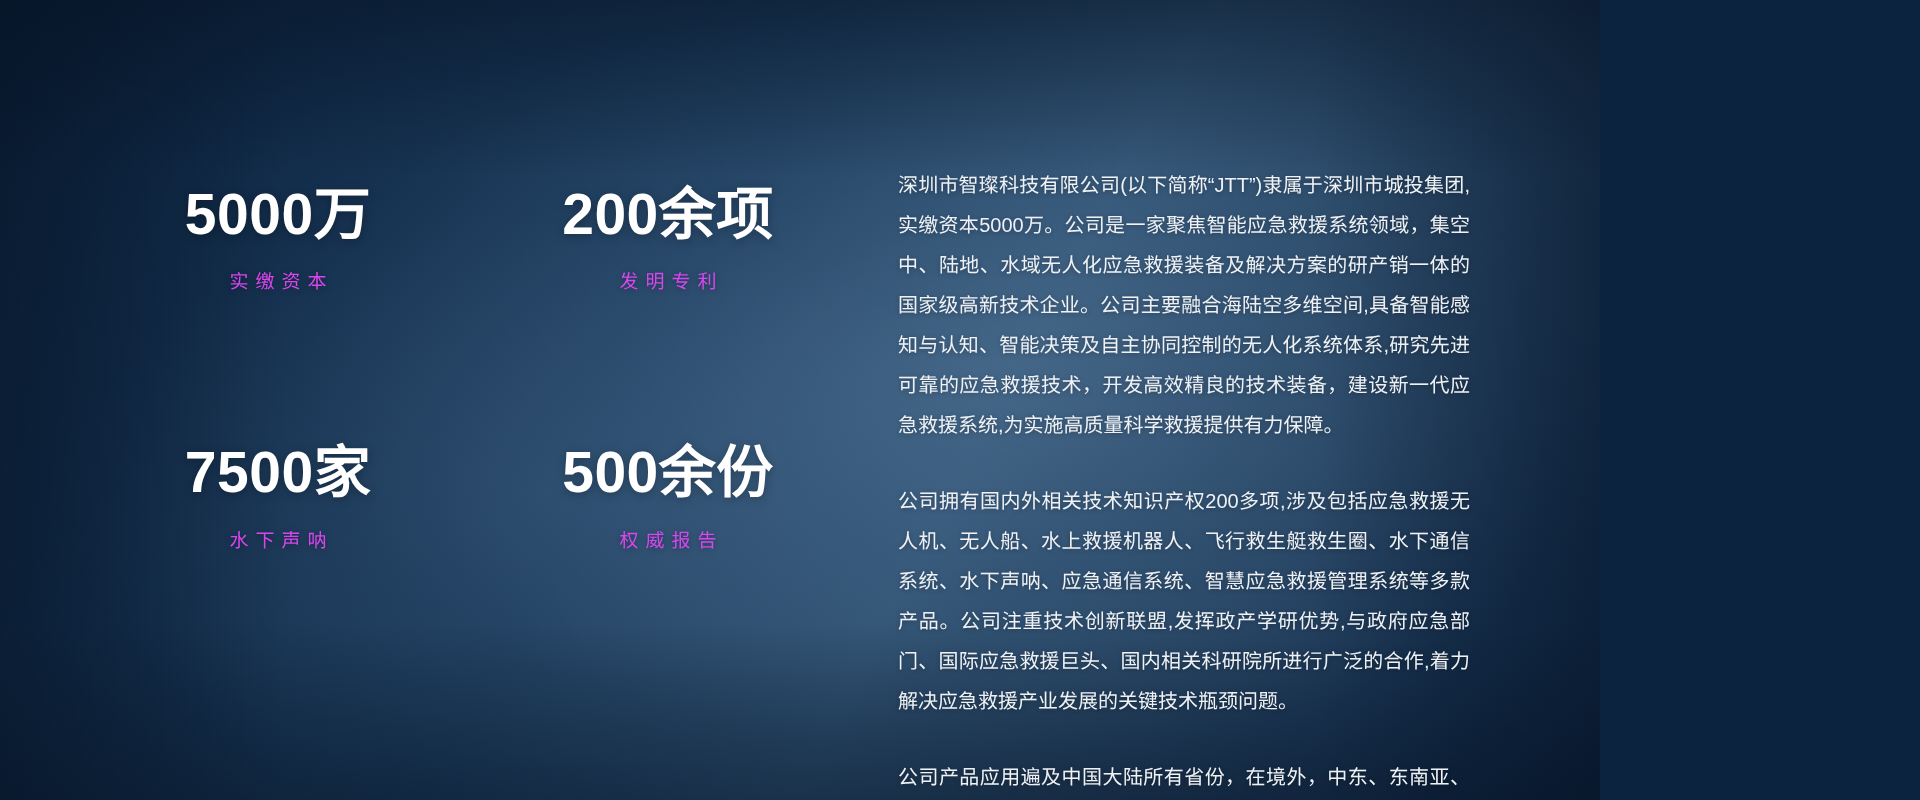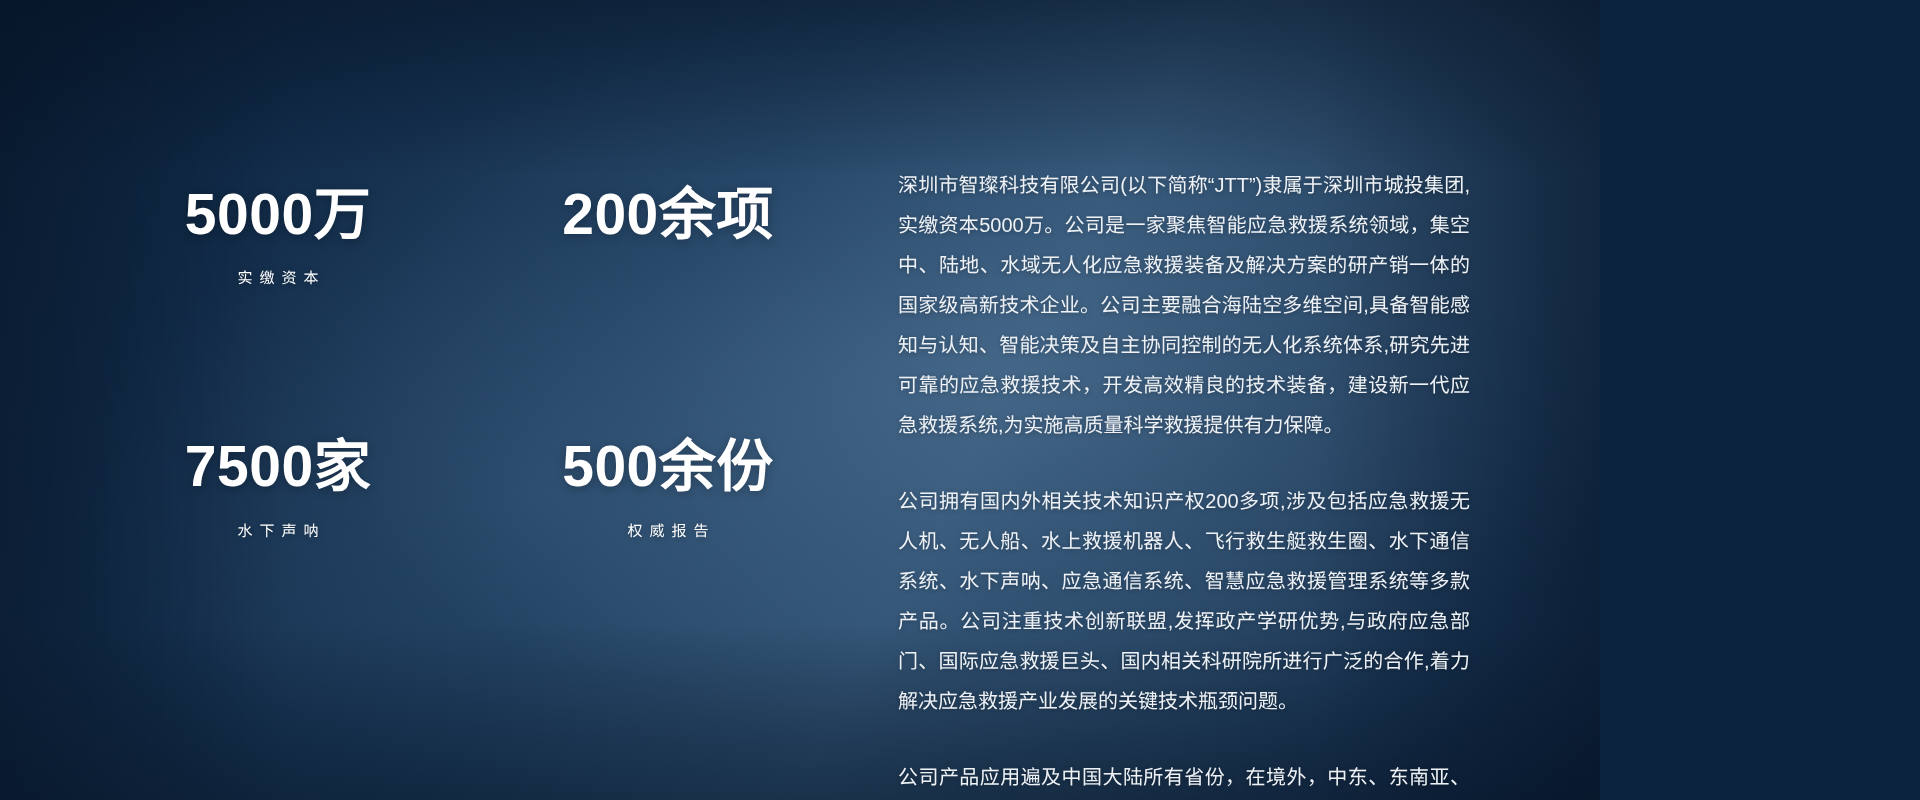--- a/index.html
+++ b/index.html
@@ -93,22 +93,22 @@
     color: #ffffff;
     font-size: 57px;
     font-weight: 700;
     line-height: 1.04;
     letter-spacing: 0.5px;
     white-space: nowrap;
     text-shadow: 0 2px 10px rgba(0,0,0,0.28);
   }
   .stat-label {
     margin-top: 22px;
-    color: #ffffff;
-    font-size: 15px;
+    color: #d946ef;
+    font-size: 19px;
     font-weight: 400;
     letter-spacing: 7px;
     text-indent: 7px;
     white-space: nowrap;
     text-shadow: 0 1px 6px rgba(0,0,0,0.32);
   }
 
   
   .desc-panel {
     width: 1020px;
@@ -141,20 +141,21 @@
     <section class="stats-panel">
       <div class="stats-grid">
 
         <div class="stat">
           <div class="stat-value">5000万</div>
           <div class="stat-label">实缴资本</div>
         </div>
 
         <div class="stat">
           <div class="stat-value">200余项</div>
+          <div class="stat-label">发明专利</div>
         </div>
 
         <div class="stat">
           <div class="stat-value">7500家</div>
           <div class="stat-label">水下声呐</div>
         </div>
 
         <div class="stat">
           <div class="stat-value">500余份</div>
           <div class="stat-label">权威报告</div>

